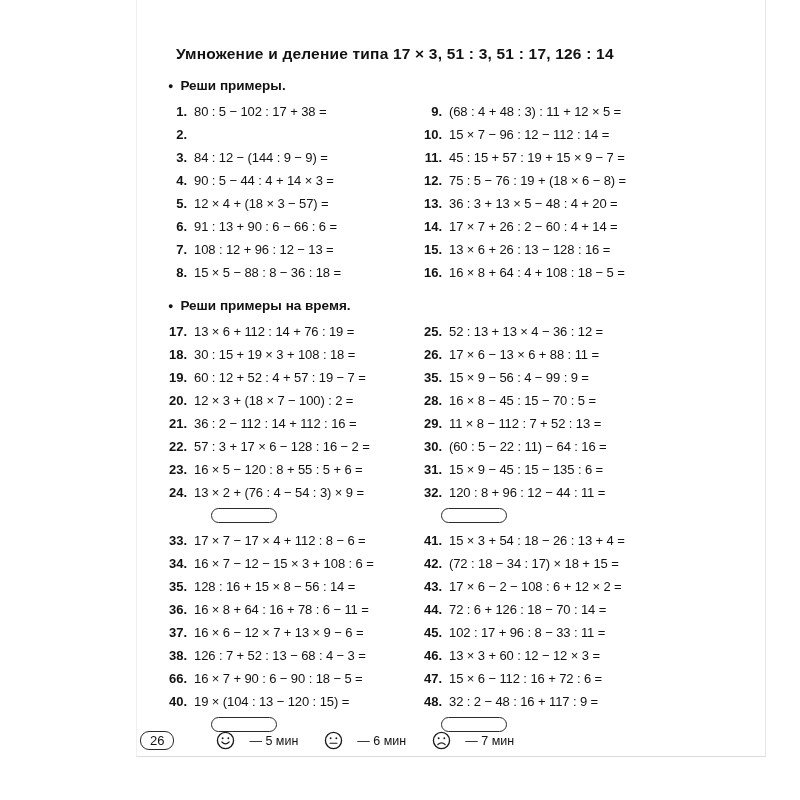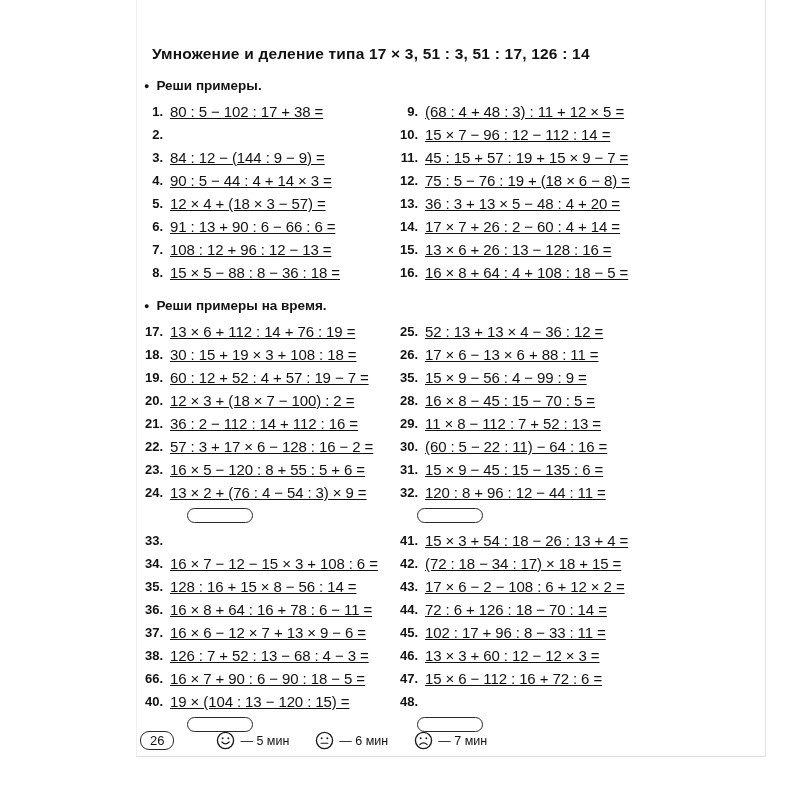--- a/index.html
+++ b/index.html
@@ -11,58 +11,58 @@
     position:relative;
     overflow:hidden;
   }
   .scan-edge {
     position:absolute; left:136px; top:0; width:630px; height:757px;
     border-left:1px solid #efefef;
     border-right:1px solid #e6e6e6;
     border-bottom:1px solid #dcdcdc;
     pointer-events:none;
   }
-  .content { position:absolute; left:132px; top:44px; width:560px; }
+  .content { position:absolute; left:156px; top:44px; width:560px; }
   .title {
     font-size:15.5px; font-weight:bold; letter-spacing:.2px;
     padding-left:20px; line-height:20px; white-space:nowrap;
   }
   .section-header {
     display:flex; align-items:center; gap:7px;
     font-size:13.5px; font-weight:bold;
     margin-top:13px; margin-bottom:5px; padding-left:12px; line-height:18px;
   }
   .bullet { font-size:9px; line-height:18px; }
   .cols { display:flex; }
   .col-left { width:258px; }
   .col-right { flex:1; }
   .problem-row { display:flex; line-height:23px; white-space:nowrap; }
   .pnum {
     width:31px; text-align:right; font-weight:bold;
     font-size:13px; margin-right:7px; flex:none;
   }
   .col-right .pnum { width:28px; }
-  .pexpr { font-size:15px; letter-spacing:-.1px;text-decoration:underline; }
+  .pexpr { font-size:13px; letter-spacing:-.1px; }
   .ovals { display:flex; height:17px; margin:4px 0 4px 0; }
   .oval {
     width:66px; height:15px; border:1.3px solid #2a2a2a; border-radius:9px;
     background:#fff; flex:none;
   }
   .oval.left { margin-left:55px; }
   .oval.right { margin-left:164px; }
   .footer {
     position:absolute; left:140px; top:731px;
     display:flex; align-items:center; font-size:12.5px;
   }
   .page-badge {
     border:1.2px solid #2a2a2a; border-radius:9px;
     padding:0 9px; height:19px; line-height:17px;
     font-size:13px; text-align:center;
   }
-  .legend-item { display:flex; align-items:center; gap:5px; margin-left:26px; }
+  .legend-item { display:flex; align-items:center; gap:14px; margin-left:26px; }
   .legend-item.first { margin-left:42px; }
   .face-svg { display:block; }
 </style>
 </head>
 <body>
 
 <div class="scan-edge"></div>
 
 <div class="content">
 
@@ -224,20 +224,21 @@
   <div class="ovals">
     <div class="oval left"></div>
     <div class="oval right"></div>
   </div>
 
   <div class="cols">
     <div class="col-left">
 
     <div class="problem-row">
         <span class="pnum">33.</span>
+        <span class="pexpr">17 × 7 − 17 × 4 + 112 : 8 − 6 =</span>
       </div>
         <div class="problem-row">
         <span class="pnum">34.</span>
         <span class="pexpr">16 × 7 − 12 − 15 × 3 + 108 : 6 =</span>
       </div>
         <div class="problem-row">
         <span class="pnum">35.</span>
         <span class="pexpr">128 : 16 + 15 × 8 − 56 : 14 =</span>
       </div>
         <div class="problem-row">
@@ -286,20 +287,21 @@
         <div class="problem-row">
         <span class="pnum">46.</span>
         <span class="pexpr">13 × 3 + 60 : 12 − 12 × 3 =</span>
       </div>
         <div class="problem-row">
         <span class="pnum">47.</span>
         <span class="pexpr">15 × 6 − 112 : 16 + 72 : 6 =</span>
       </div>
         <div class="problem-row">
         <span class="pnum">48.</span>
+        <span class="pexpr">32 : 2 − 48 : 16 + 117 : 9 =</span>
       </div>
       </div>
   </div>
   <div class="ovals">
     <div class="oval left"></div>
     <div class="oval right"></div>
   </div>
 
 </div>
 

